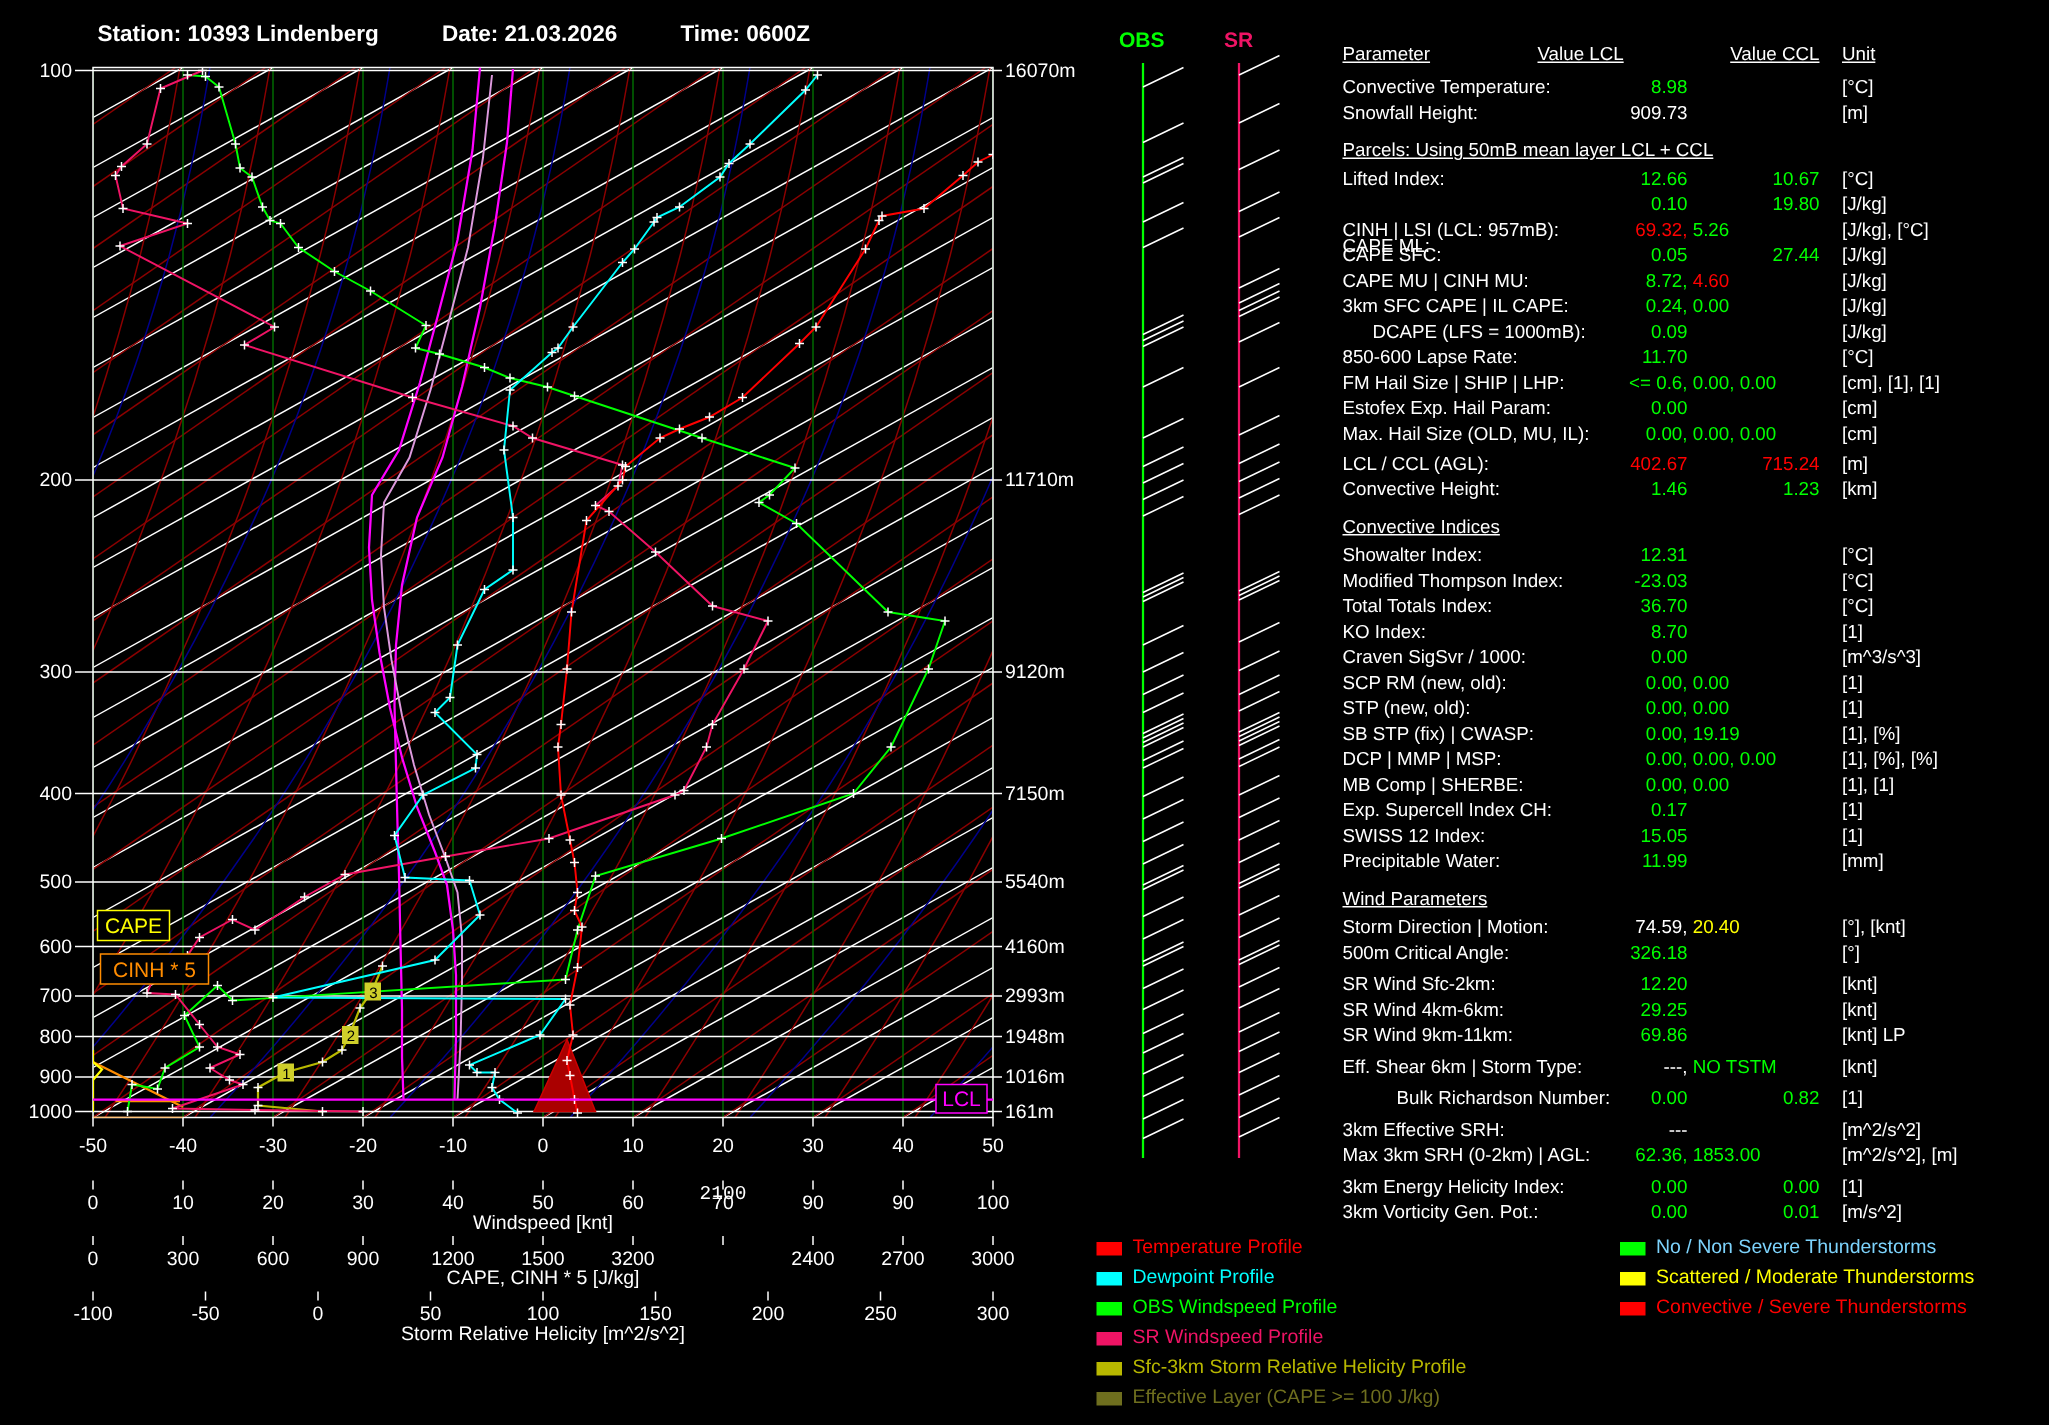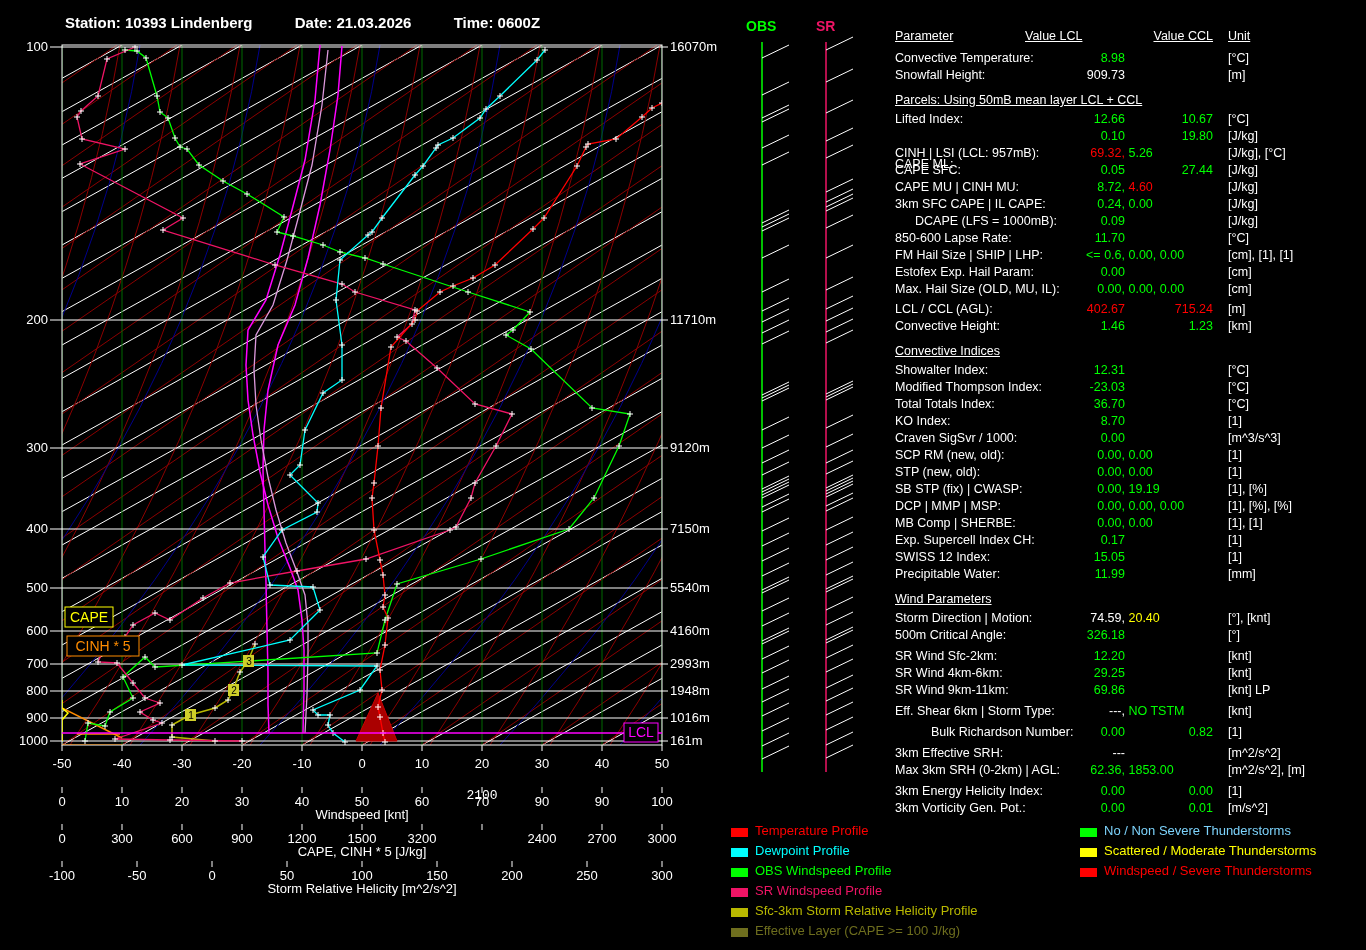--- a/index.html
+++ b/index.html
@@ -887,15 +887,15 @@
       <div class="li" style="top: 0px; left: 0px;"><span class="sw" style="background: rgb(255, 0, 0);"></span><span class="lt" style="color: rgb(255, 0, 0);">Temperature Profile</span></div>
       <div class="li" style="top: 20px; left: 0px;"><span class="sw" style="background: rgb(0, 255, 255);"></span><span class="lt" style="color: rgb(0, 255, 255);">Dewpoint Profile</span></div>
       <div class="li" style="top: 40px; left: 0px;"><span class="sw" style="background: rgb(0, 255, 0);"></span><span class="lt" style="color: rgb(0, 255, 0);">OBS Windspeed Profile</span></div>
       <div class="li" style="top: 60px; left: 0px;"><span class="sw" style="background: rgb(239, 20, 101);"></span><span class="lt" style="color: rgb(239, 20, 101);">SR Windspeed Profile</span></div>
       <div class="li" style="top: 80px; left: 0px;"><span class="sw" style="background: rgb(184, 184, 0);"></span><span class="lt" style="color: rgb(184, 184, 0);">Sfc-3km Storm Relative Helicity Profile</span></div>
       <div class="li" style="top: 100px; left: 0px;"><span class="sw" style="background: rgb(110, 110, 30);"></span><span class="lt" style="color: rgb(110, 110, 30);">Effective Layer (CAPE &gt;= 100 J/kg)</span></div>
     </div>
   <div class="legend" id="legend-right" style="left:1080px;top:823px;">
       <div class="li" style="top: 0px; left: 0px;"><span class="sw" style="background: rgb(0, 255, 0);"></span><span class="lt" style="color: #7dd3fc;">No / Non Severe Thunderstorms</span></div>
       <div class="li" style="top: 20px; left: 0px;"><span class="sw" style="background: rgb(255, 255, 0);"></span><span class="lt" style="color: rgb(255, 255, 0);">Scattered / Moderate Thunderstorms</span></div>
-      <div class="li" style="top: 40px; left: 0px;"><span class="sw" style="background: rgb(255, 0, 0);"></span><span class="lt" style="color: rgb(255, 0, 0);">Windspeed / Severe Thunderstorms</span></div>
+      <div class="li" style="top: 40px; left: 0px;"><span class="sw" style="background: rgb(255, 0, 0);"></span><span class="lt" style="color: rgb(255, 0, 0);">Convective / Severe Thunderstorms</span></div>
     </div>
 </div>
 
 </body></html>

